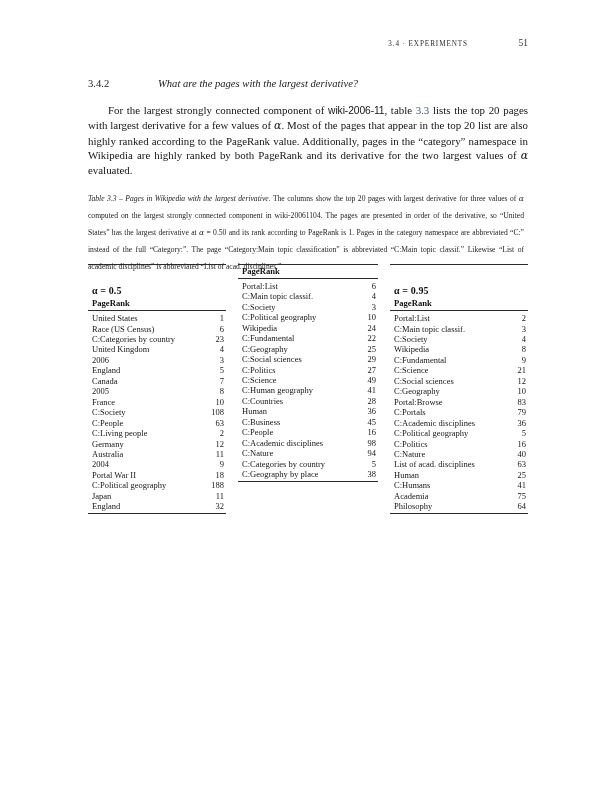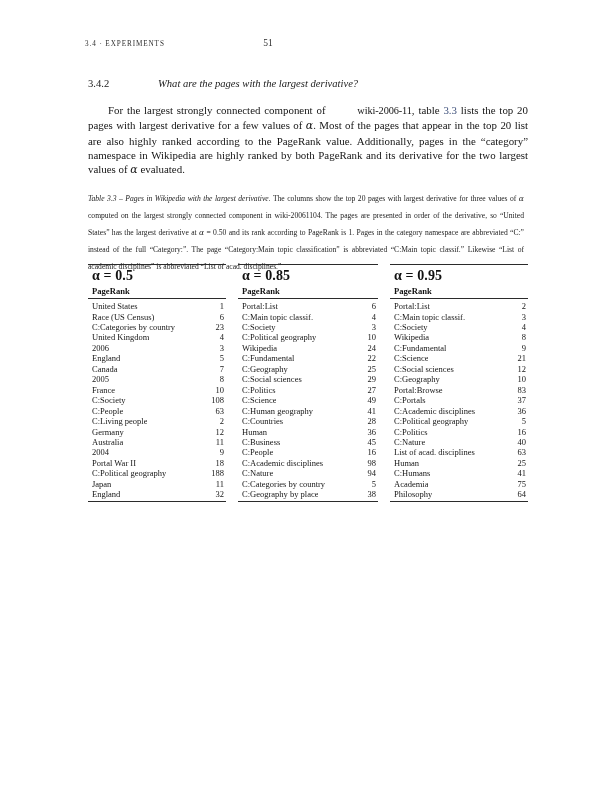--- a/index.html
+++ b/index.html
@@ -25,21 +25,21 @@
 
   
   .runhead {
     position: absolute;
     top: 38px;
     left: 85px;
     width: 443px;
     height: 14px;
     display: flex;
     align-items: baseline;
-    gap: 48px;
+    justify-content: flex-end;
   }
   .runhead-title {
     font-size: 7.2px;
     letter-spacing: 0.9px;
     text-transform: uppercase;
     color: #2e2e2e;
     white-space: nowrap;
   }
   .runhead-page {
     font-size: 9.5px;
@@ -81,24 +81,23 @@
     line-height: 14.3px;
     text-align: justify;
     text-indent: 20px;
     color: #141414;
     hyphens: none;
   }
   .xref {
     color: #3d4f7a;
   }
   .mono-ish {
-    font-family: Liberation Serif, serif;
+    font-family: Liberation Sans, sans-serif;
     font-size: 10.3px;
     letter-spacing: -0.1px;
-    margin-left: 28px;
   }
   .greek { font-style: italic; font-family: "DejaVu Serif", serif; }
 
   
   .caption {
     position: absolute;
     top: 190px;
     left: 88px;
     width: 436px;
     font-size: 7.6px;
@@ -133,25 +132,26 @@
   .rule-mid {
     border-top: 0.7px solid #2b2b2b;
     height: 0;
   }
   .rule-bot {
     border-top: 1.1px solid #2b2b2b;
     height: 0;
   }
 
   .alpha-row {
-    font-size: 14px;
+    font-size: 10px;
     font-weight: bold;
     padding: 3.0px 0 1.2px 4px;
     color: #111;
     letter-spacing: 0.1px;
+    margin-top: 17px;
   }
 
   .hdr-row {
     display: flex;
     font-size: 8.6px;
     font-weight: bold;
     padding: 0.5px 2px 2.4px 4px;
     color: #111;
   }
 
@@ -276,21 +276,20 @@
           <div class="trow">
             <span class="tpage">England</span>
             <span class="trank">32</span>
           </div>
         </div>
       <div class="rule-bot"></div>
     </div>
 
     <div class="tgroup g2">
       <div class="rule-top"></div>
-      <div class="alpha-row">α = 0.85</div>
       <div class="hdr-row">
         <span>Page</span>
         <span>Rank</span>
       </div>
       <div class="rule-mid"></div>
       <div class="rows">
           <div class="trow">
             <span class="tpage">Portal:List</span>
             <span class="trank">6</span>
           </div>
@@ -410,21 +409,21 @@
           <div class="trow">
             <span class="tpage">C:Geography</span>
             <span class="trank">10</span>
           </div>
           <div class="trow">
             <span class="tpage">Portal:Browse</span>
             <span class="trank">83</span>
           </div>
           <div class="trow">
             <span class="tpage">C:Portals</span>
-            <span class="trank">37</span>
+            <span class="trank">79</span>
           </div>
           <div class="trow">
             <span class="tpage">C:Academic disciplines</span>
             <span class="trank">36</span>
           </div>
           <div class="trow">
             <span class="tpage">C:Political geography</span>
             <span class="trank">5</span>
           </div>
           <div class="trow">

